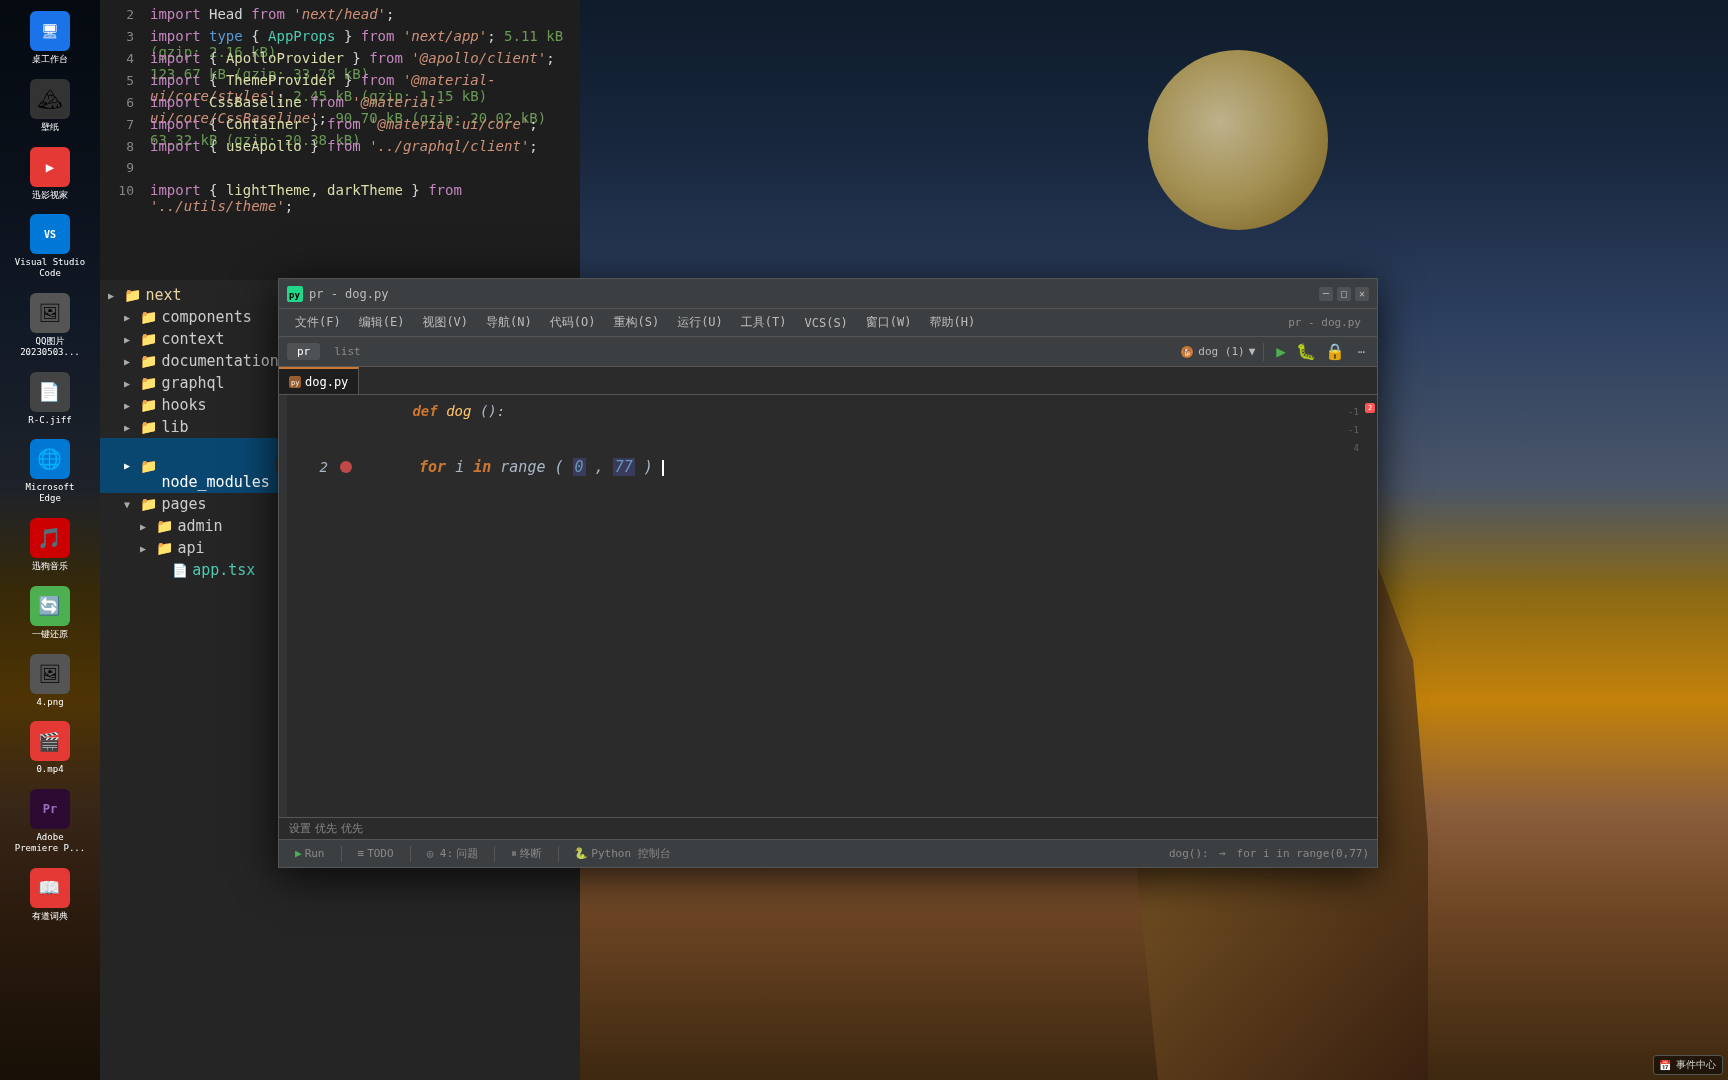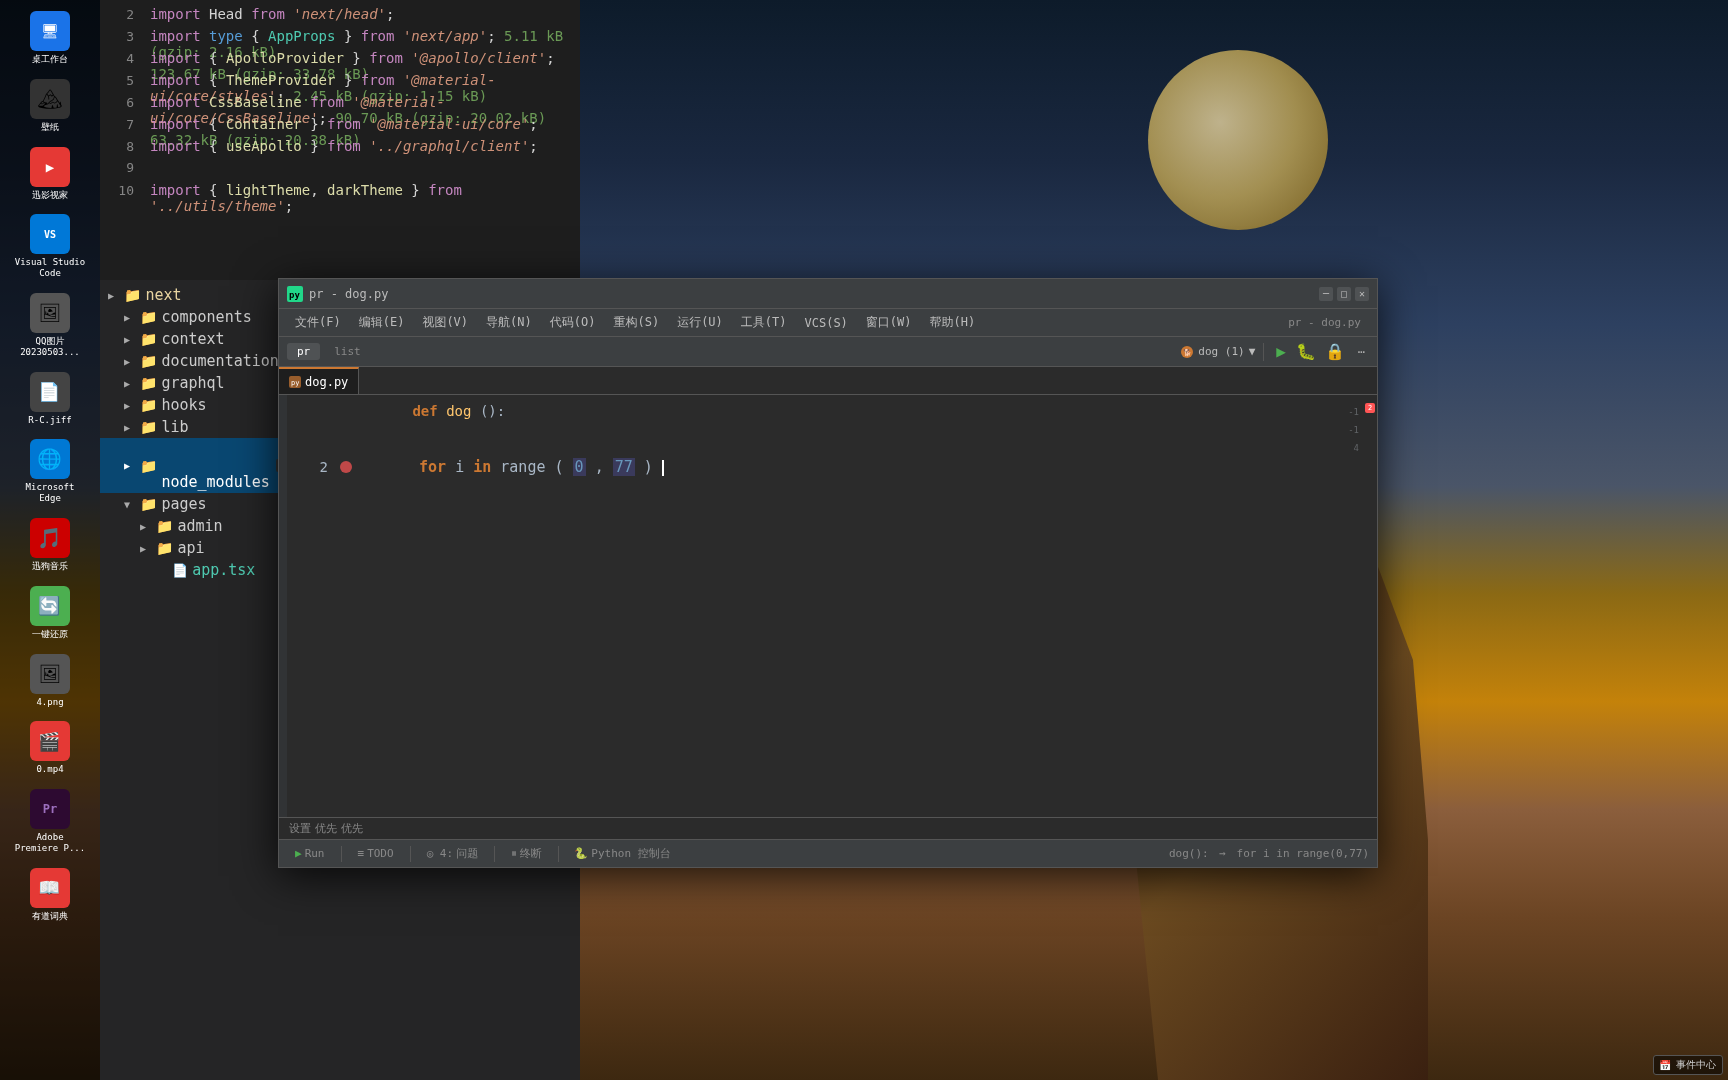--- a/index.html
+++ b/index.html
@@ -297,20 +297,21 @@
       position: relative;
       overflow: hidden;
     }
 
     .py-line {
       display: flex;
       align-items: baseline;
       height: 24px;
       font-size: 14px;
       font-family: 'Consolas', monospace;
+      font-style: italic;
     }
     .py-line-num {
       width: 45px;
       text-align: right;
       padding-right: 12px;
       color: #606366;
       flex-shrink: 0;
       font-size: 13px;
       user-select: none;
     }

